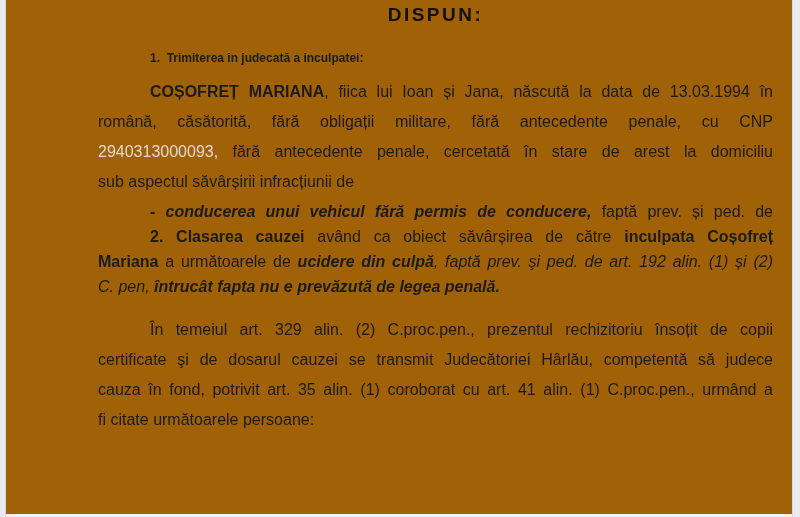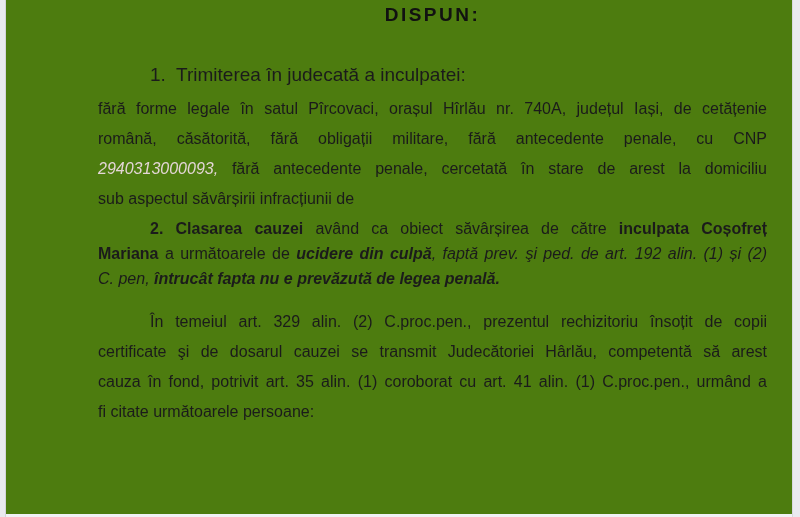--- a/index.html
+++ b/index.html
@@ -7,74 +7,75 @@
     width:800px;height:517px;overflow:hidden;background:#ffffff;
     font-family:"Liberation Sans","DejaVu Sans",sans-serif;
     color:#1b1b1b;position:relative;
   }
   .edge{position:absolute;top:0;bottom:0;background:#eaeaef;}
   .edge-left{left:0;width:5px;border-right:1px solid #d4d4dc;}
   .edge-right{right:0;width:7px;border-left:1px solid #d9d9e0;}
   .edge-bottom{position:absolute;left:6px;right:8px;bottom:0;height:3px;background:#f1f2f5;}
   .content{
     position:absolute;top:0;left:6px;right:8px;bottom:3px;
-    padding:2px 25px 0 92px;background:#4d7c0f;
+    padding:2px 19px 0 92px;background:#a16207;
   }
   .title{
     text-align:center;font-weight:bold;font-size:19px;line-height:26px;
     letter-spacing:2.5px;color:#111;
   }
   .heading{
-    font-weight:normal;font-size:19px;line-height:22px;margin-top:36px;
+    font-weight:bold;font-size:12px;line-height:22px;margin-top:19px;
     text-indent:52px;white-space:pre-wrap;
   }
   .para{font-size:16px;}
   .p1{margin-top:8px;}
   .charge{margin-top:2px;}
   .s2{margin-top:0;}
   .closing{margin-top:16px;}
   .line{display:block;}
   .lh30{line-height:30px;}
   .lh25{line-height:25px;}
   .jline{text-align:justify;text-align-last:justify;}
   .indent{text-indent:52px;}
   .b{font-weight:bold;}
   .i{font-style:italic;}
   .bi{font-weight:bold;font-style:italic;text-align:right;}
-  .redacted{color:#e4d6d6;font-style:italic;}
+  .redacted{color:#e4d6d6;}
 </style>
 </head>
 <body>
 
 <div class="edge edge-left"></div>
 <div class="edge edge-right"></div>
 <div class="edge-bottom"></div>
 
 <div class="content">
 
   <div class="title">DISPUN:</div>
 
   <div class="heading">1.&nbsp; Trimiterea în judecată a inculpatei:</div>
 
   <div class="para p1">
-    <div class="line lh30 jline">fără forme legale în satul Pîrcovaci, orașul Hîrlău nr. 740A, județul Iași, de cetățenie</div>
+    <div class="line lh30 jline indent"><span class="b">COȘOFREȚ MARIANA</span><span>, fiica lui Ioan și Jana, născută la data de 13.03.1994 în</span></div>
     <div class="line lh30 jline">română, căsătorită, fără obligații militare, fără antecedente penale, cu CNP</div>
     <div class="line lh30 jline"><span class="redacted">2940313000093,</span><span> fără antecedente penale, cercetată în stare de arest la domiciliu</span></div>
     <div class="line lh30">sub aspectul săvârșirii infracțiunii de</div>
   </div>
 
   <div class="para charge">
+    <div class="line lh25 jline indent"><span class="bi">- conducerea unui vehicul fără permis de conducere,</span><span>  faptă prev. și ped. de</span></div>
   </div>
 
   <div class="para s2">
     <div class="line lh25 jline indent"><span class="b">2. Clasarea cauzei</span><span> având ca obiect săvârșirea de către </span><span class="b">inculpata Coșofreț</span></div>
     <div class="line lh25 jline"><span class="b">Mariana</span><span> a următoarele de </span><span class="bi">ucidere din culpă</span><span class="i">, faptă prev. şi ped. de art. 192 alin. (1) și (2)</span></div>
     <div class="line lh25"><span class="i">C. pen, </span><span class="bi">întrucât fapta nu e prevăzută de legea penală.</span></div>
   </div>
 
   <div class="para closing">
     <div class="line lh30 jline indent">În temeiul art. 329 alin. (2) C.proc.pen., prezentul rechizitoriu însoțit de copii</div>
-    <div class="line lh30 jline">certificate şi de dosarul cauzei se transmit Judecătoriei Hârlău, competentă să arest</div>
+    <div class="line lh30 jline">certificate şi de dosarul cauzei se transmit Judecătoriei Hârlău, competentă să judece</div>
     <div class="line lh30 jline">cauza în fond, potrivit art. 35 alin. (1) coroborat cu art. 41 alin. (1) C.proc.pen., urmând a</div>
     <div class="line lh30">fi citate următoarele persoane:</div>
   </div>
 
 </div>
 
 </body></html>

